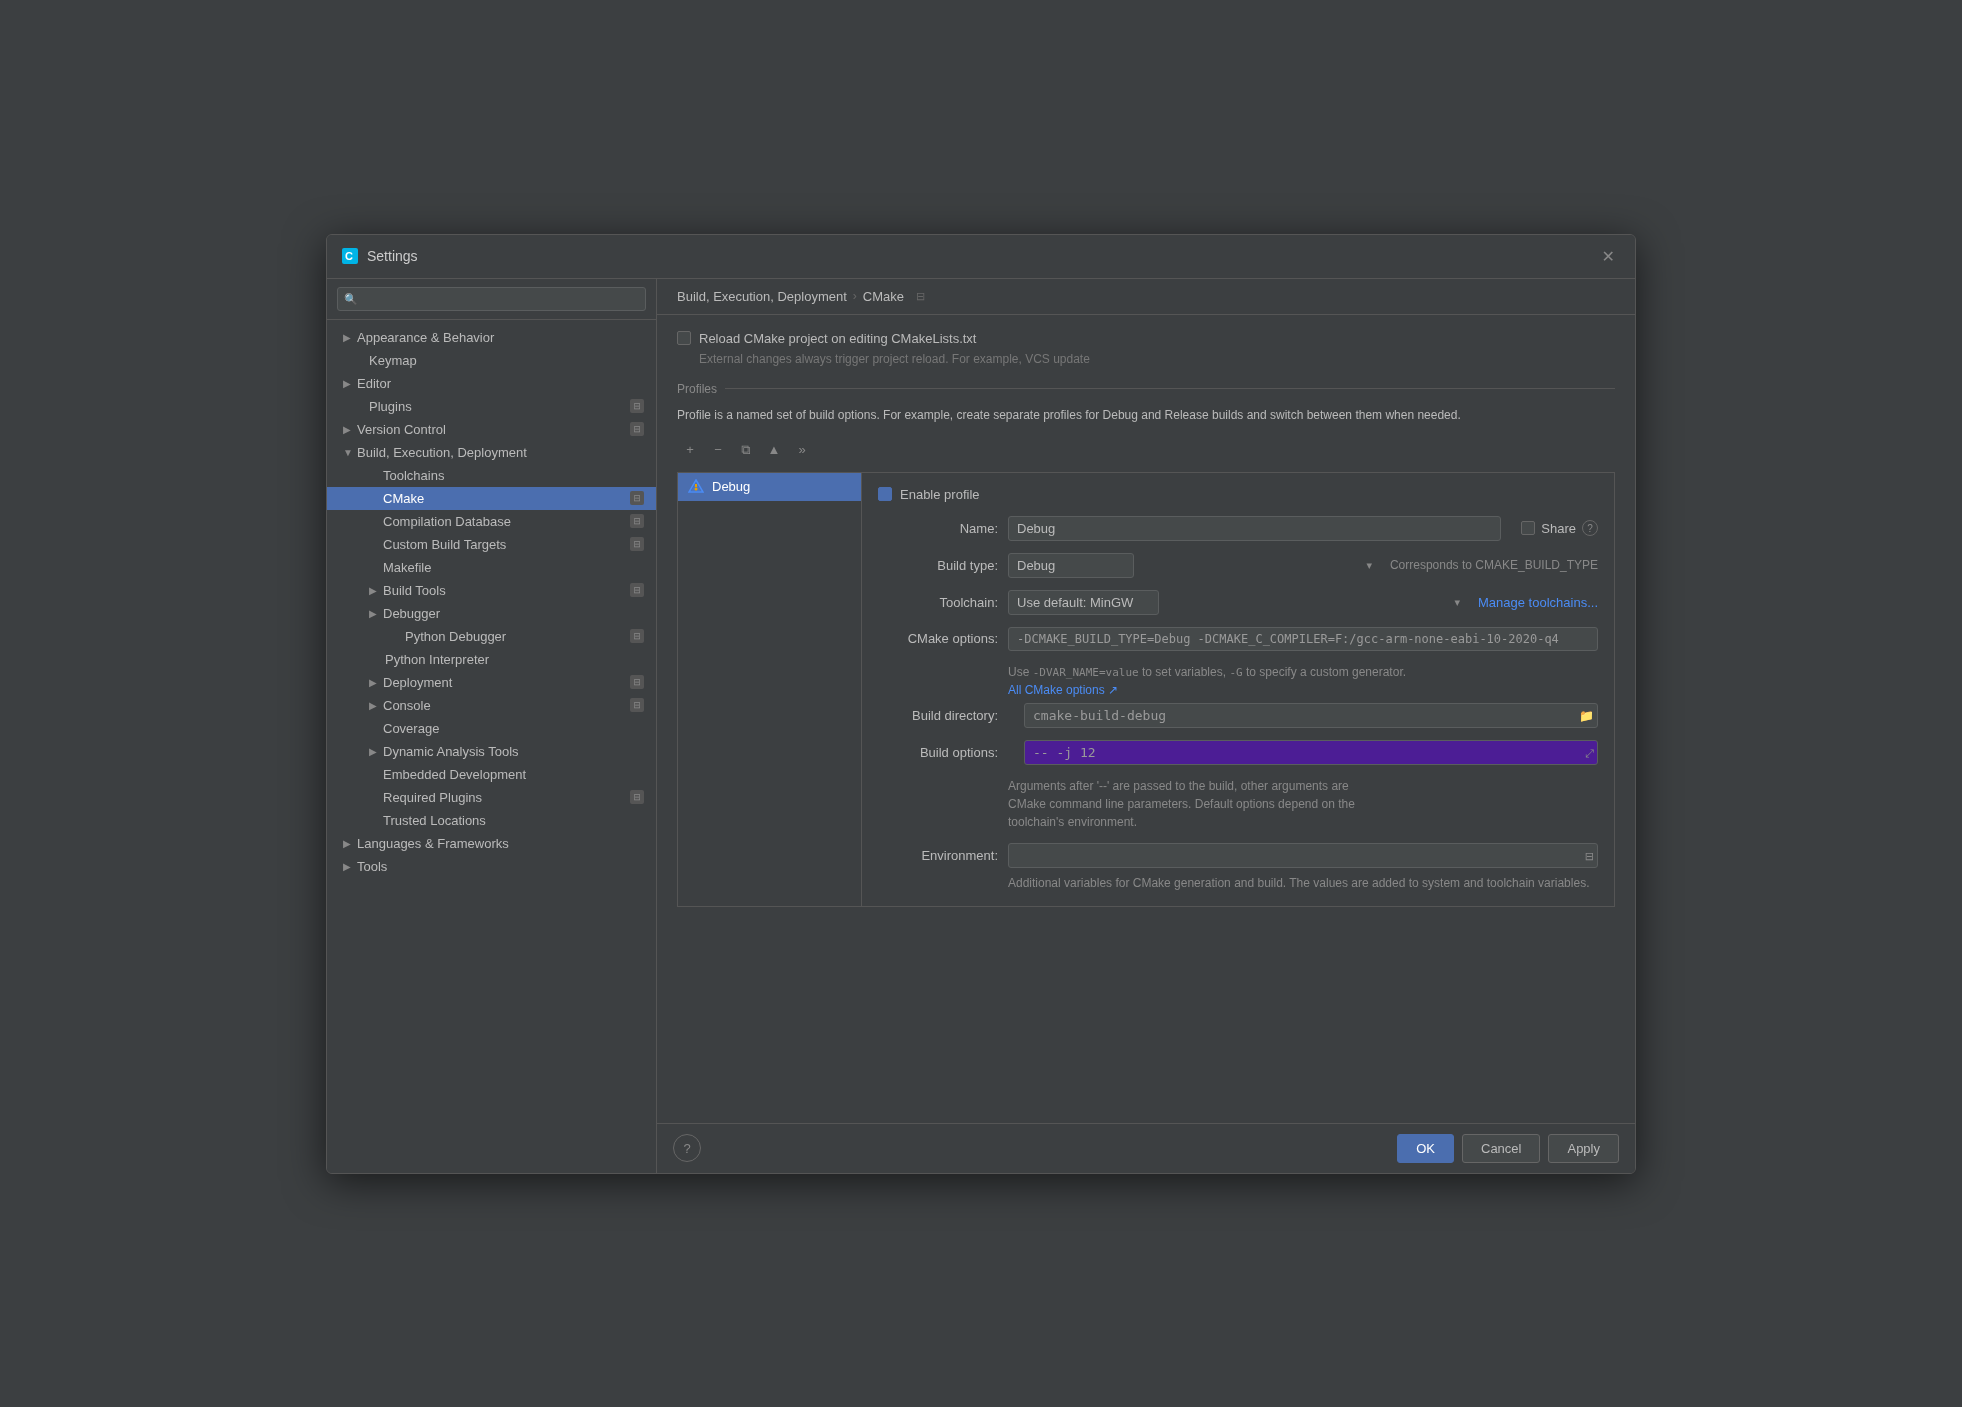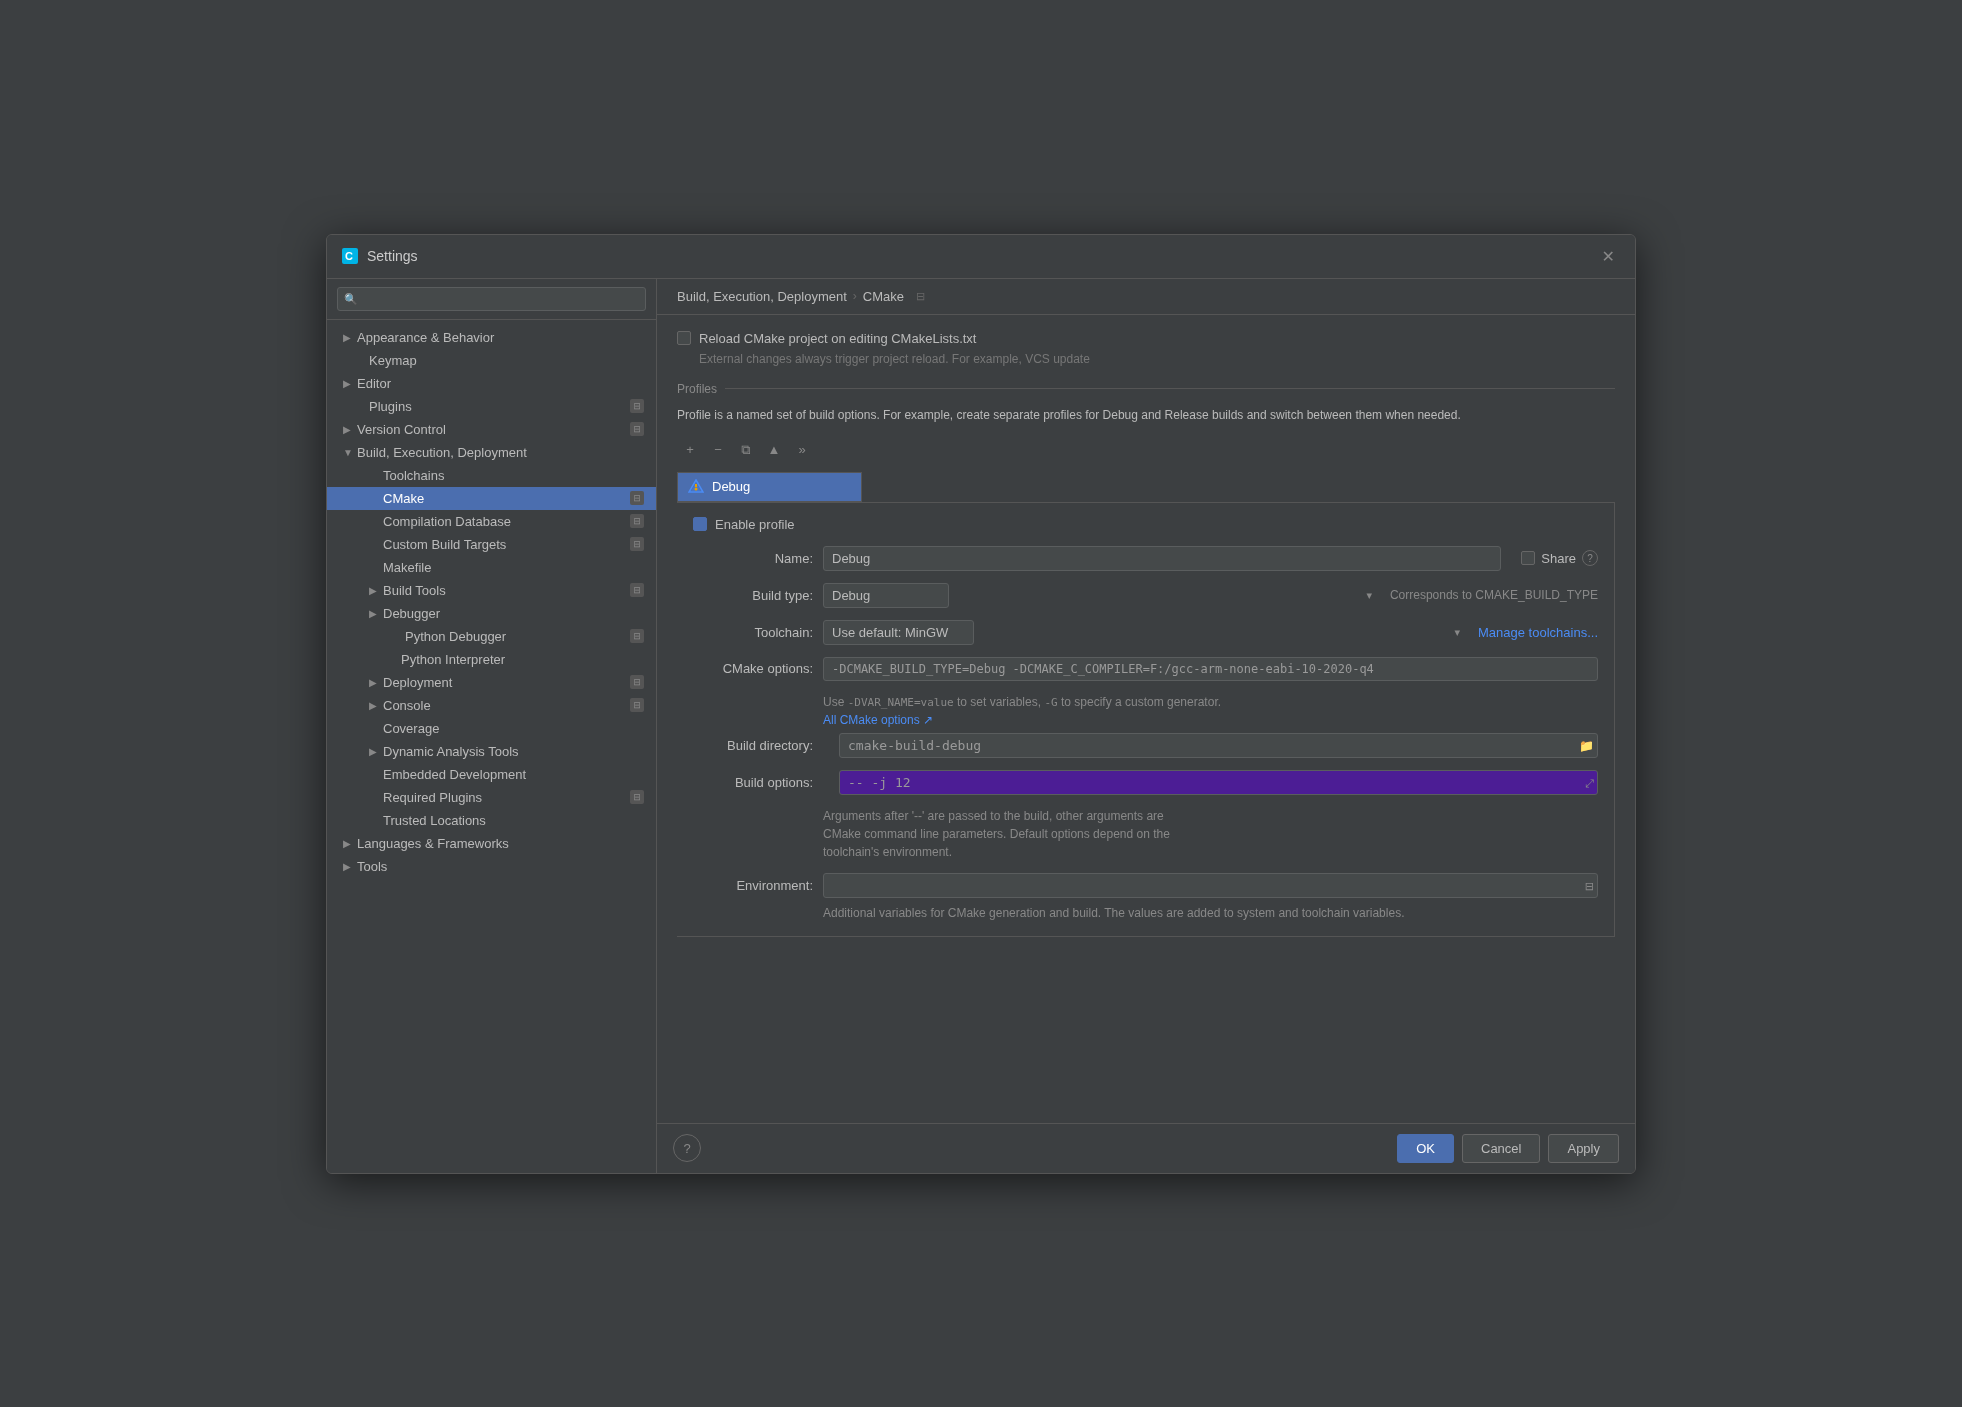--- a/index.html
+++ b/index.html
@@ -229,21 +229,20 @@
       border: 1px solid transparent;
       border-radius: 3px;
       cursor: pointer;
       color: #888;
       display: flex; align-items: center; justify-content: center;
       font-size: 13px;
     }
     .profiles-main {
       display: flex;
       gap: 0;
-      flex-direction: column;
     }
     .profiles-list {
       width: 185px;
       border: 1px solid #555;
       background: #3c3f41;
       flex-shrink: 0;
     }
     .profile-item {
       padding: 6px 10px;
       cursor: pointer;
@@ -610,21 +609,21 @@
         <div class="tree-item tree-item-child">
           <span class="arrow">▶</span>
           <span>Debugger</span>
         </div>
 
         <div class="tree-item tree-item-child" style="padding-left:78px;">
           <span>Python Debugger</span>
           <span class="sidebar-badge">⊟</span>
         </div>
 
-        <div class="tree-item tree-item-child" style="padding-left:74px;">
+        <div class="tree-item tree-item-child" style="padding-left:58px;">
           <span>Python Interpreter</span>
         </div>
 
         <div class="tree-item tree-item-child">
           <span class="arrow">▶</span>
           <span>Deployment</span>
           <span class="sidebar-badge">⊟</span>
         </div>
 
         <div class="tree-item tree-item-child">

